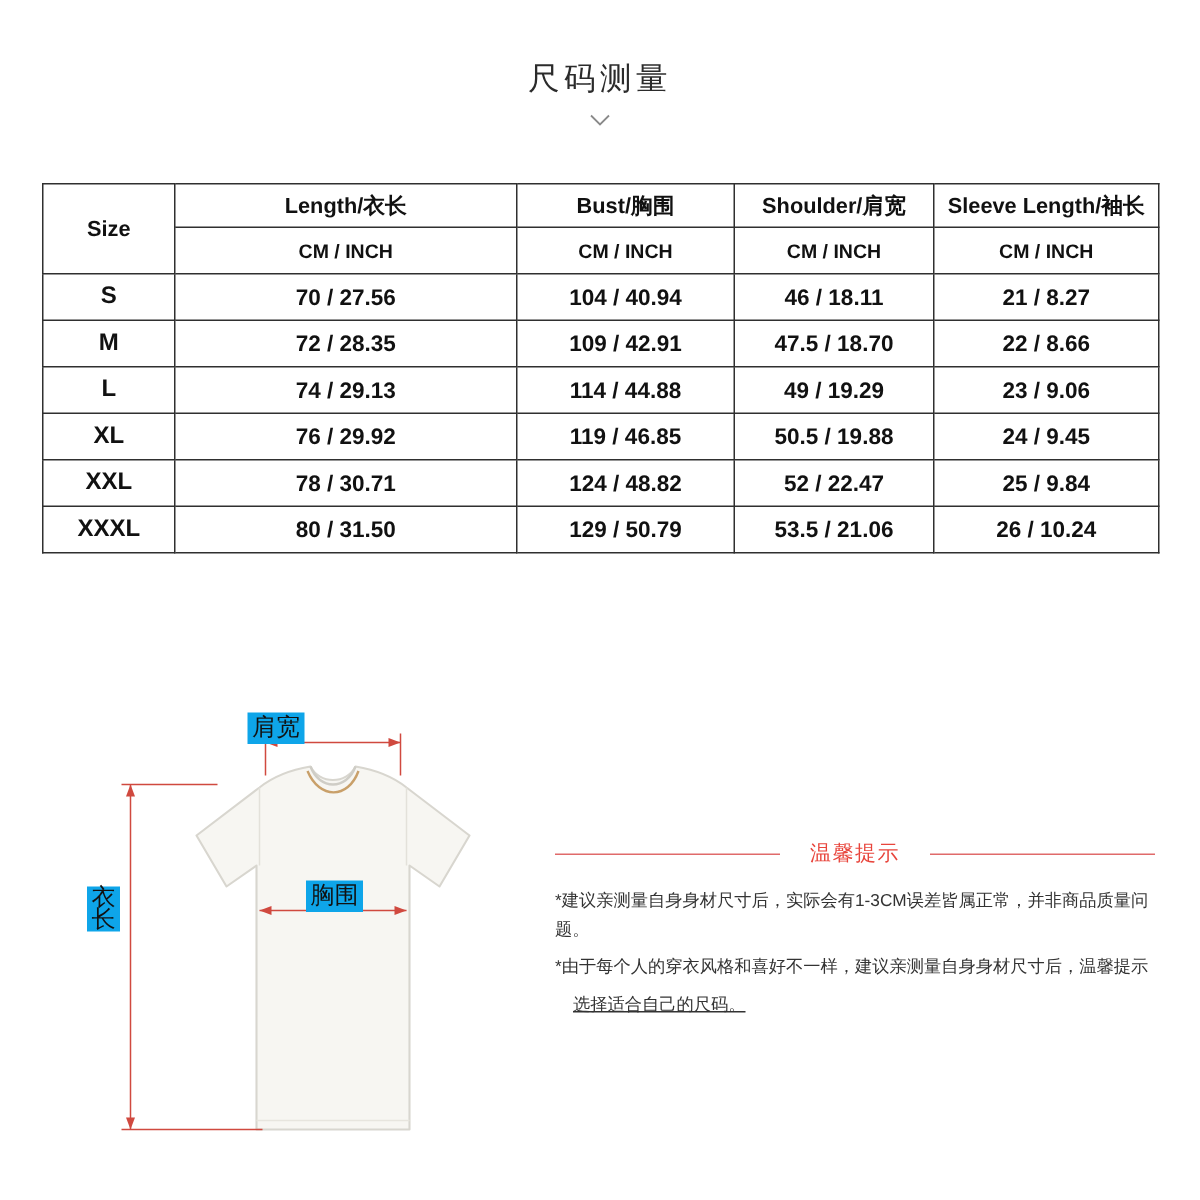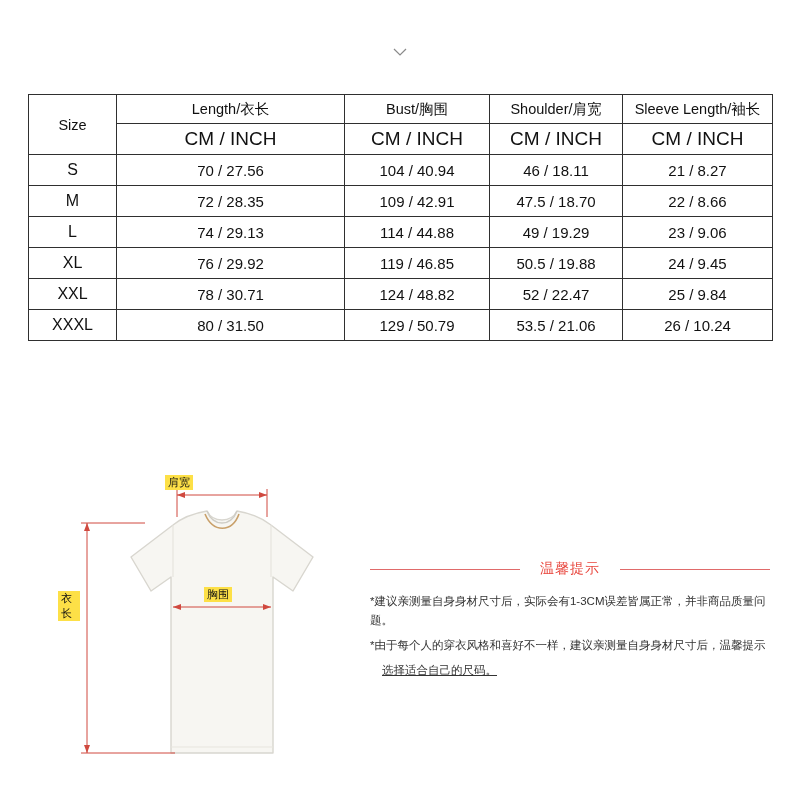--- a/index.html
+++ b/index.html
@@ -40,41 +40,41 @@
   }
   table.size-table {
     width: 744px;
     border-collapse: collapse;
     table-layout: fixed;
   }
   table.size-table td,
   table.size-table th {
     border: 1px solid #2f2f2f;
     text-align: center;
-    font-weight: normal;
+    font-weight: bold;
     color: #111;
   }
   .col-size   { width: 88px; }
   .col-len    { width: 228px; }
   .col-bust   { width: 145px; }
   .col-should { width: 133px; }
   .col-sleeve { width: 150px; }
 
   .hdr-row td {
     height: 28px;
     font-size: 14.5px;
     padding: 0;
   }
   .hdr-label-cell {
     vertical-align: middle;
     font-size: 12.5px;
   }
   .unit-row td {
     height: 28px;
-    font-size: 19px;
+    font-size: 13px;
     font-weight: normal;
     color: #222;
     margin-top: 13px;
   }
   .data-row td {
     height: 28px;
     font-size: 15px;
   }
   .data-row td.size-cell {
     font-size: 16px;
@@ -93,23 +93,23 @@
     position: absolute;
     left: 55px;
     top: 10px;
     width: 330px;
     height: 330px;
   }
   .shirt-svg { display: block; }
 
   .lbl {
     position: absolute;
-    font-size: 11px;
+    font-size: 16px;
     color: #111;
-    background: #fde047;
+    background: #0ea5e9;
     padding: 0 3px;
     white-space: nowrap;
   }
   .lbl-shoulder { left: 175px; top: 474px; }
   .lbl-bust     { left: 178px; top: 588px; margin-left: 36px; }
   .lbl-length   { left: 66px;  top: 592px; width: 16px; line-height: 15px; text-align: left; white-space: normal; }
 
   
   .tips {
     position: absolute;
@@ -140,20 +140,21 @@
     color: #333;
     line-height: 19px;
     margin-bottom: 6px;
     text-indent: 0;
   }
 </style>
 </head>
 <body>
 
 <div class="title-block">
+  <div class="title-text">尺码测量</div>
   <div class="title-caret">
     <svg width="14" height="8" viewBox="0 0 14 8">
       <path d="M1 1 L7 7 L13 1" fill="none" stroke="#8a8a8a" stroke-width="1.2"></path>
     </svg>
   </div>
 </div>
 
 <div class="table-wrap">
   <table class="size-table">
     <colgroup>

